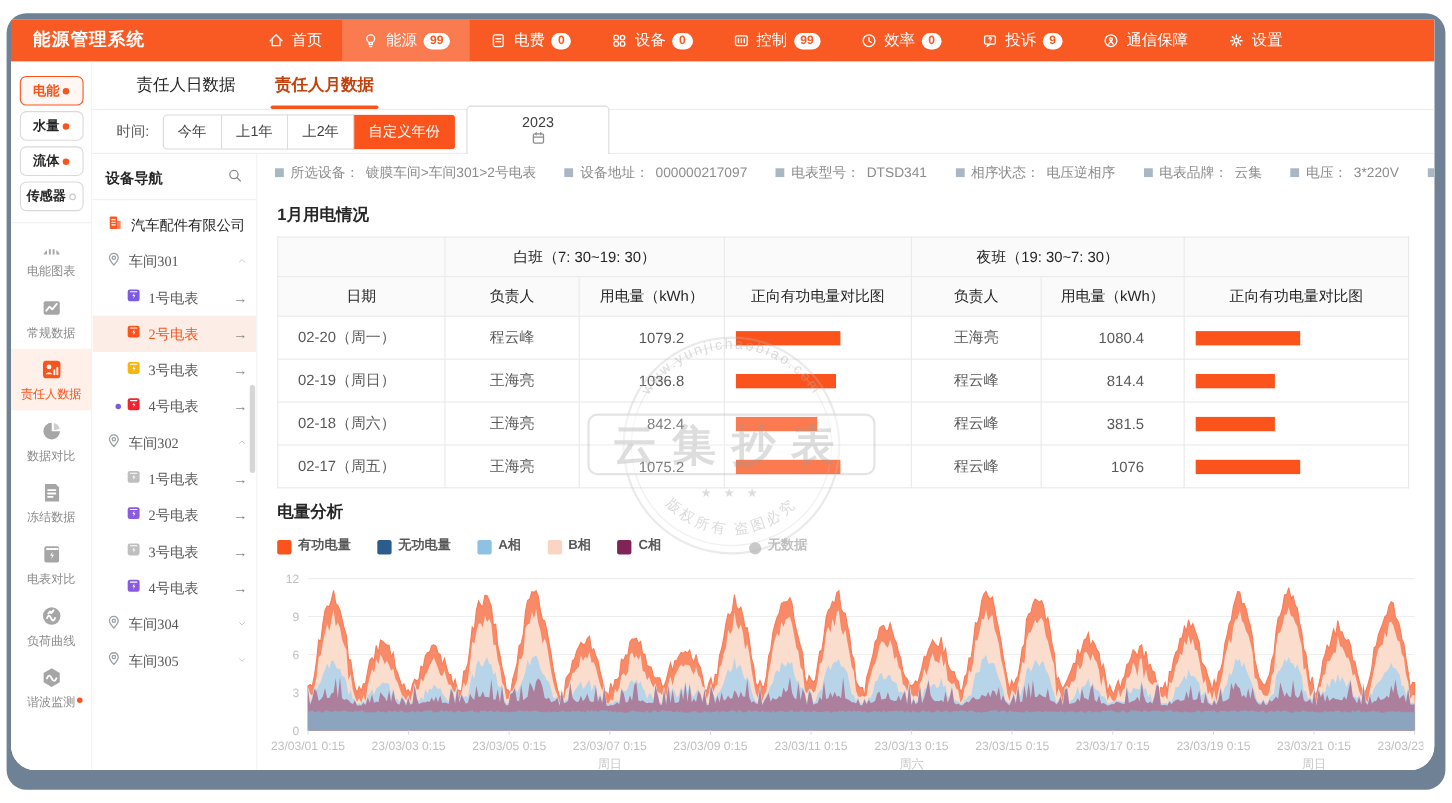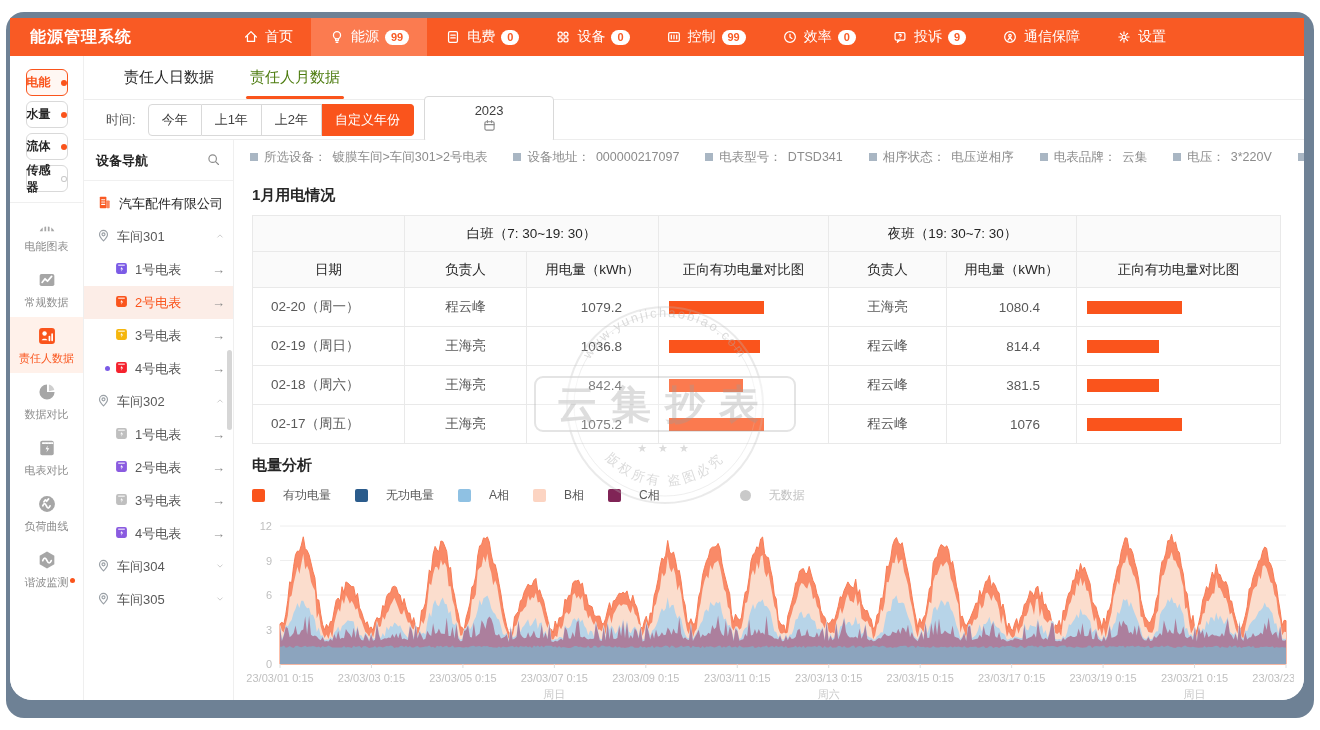--- a/index.html
+++ b/index.html
@@ -11,44 +11,44 @@
   .navbar { height:38px; background:#F95A24; display:flex; align-items:stretch; color:#fff; }
   .nav-title { font-size:16px; font-weight:bold; line-height:38px; padding:0 20px; letter-spacing:1px; width:215px; }
   .nav-items { display:flex; align-items:stretch; }
   .nav-item { display:flex; align-items:center; gap:6px; padding:0 18px; font-size:14px; cursor:pointer; white-space:nowrap; }
   .nav-item.active { background:#FB7B50; }
   .nav-badge { background:#fff; color:#F95A24; font-size:11px; font-weight:bold; border-radius:8px; padding:1px 6px; line-height:13px; }
   .nav-ico { width:16px; height:16px; display:inline-flex; }
 
   
   .rail { position:absolute; left:0; top:38px; width:74px; bottom:0; background:#fff; border-right:1px solid #EFEFEF; padding-top:8px; }
-  .rail-type { width:42px; height:27px; margin:5px auto; border:1px solid #D9D9D9; border-radius:6px; display:flex; align-items:center; justify-content:space-between; gap:3px; font-size:12px; font-weight:bold; color:#262626; cursor:pointer; background:#fff; }
+  .rail-type { width:58px; height:27px; margin:5px auto; border:1px solid #D9D9D9; border-radius:6px; display:flex; align-items:center; justify-content:center; gap:3px; font-size:12px; font-weight:bold; color:#262626; cursor:pointer; background:#fff; }
   .rail-type.active { border-color:#FA541C; color:#FA541C; background:#FFF7F3; }
   .rt-dot { width:6px; height:6px; border-radius:50%; background:#FA541C; }
   .rt-dot.hollow { background:#fff; border:1px solid #C9C9C9; }
   .rail-sep { height:1px; background:#EFEFEF; margin:10px 0 2px; }
   .rail-item { display:flex; flex-direction:column; align-items:center; gap:4px; padding:8px 0 7px; color:#8C8C8C; font-size:11px; cursor:pointer; position:relative; }
   .rail-item.active { background:#FFF1EA; color:#FA541C; }
   .rail-item .ri-dot { position:absolute; right:8px; bottom:14px; width:5px; height:5px; border-radius:50%; background:#FA541C; }
   .rail-item svg { display:block; }
 
   
   .tabs { position:absolute; left:74px; top:38px; right:0; height:44px; border-bottom:1px solid #EDEDED; display:flex; align-items:stretch; padding-left:22px; background:#fff; }
   .tab { display:flex; align-items:center; padding:0 18px; font-size:15px; color:#262626; cursor:pointer; position:relative;text-align:center; }
-  .tab.active { color:#4d7c0f; font-weight:normal; }
+  .tab.active { color:#c2410c; font-weight:bold; }
   .tab.active::after { content:""; position:absolute; left:14px; right:14px; bottom:0; height:3px; border-radius:2px; background:#FA541C; }
   .filterbar { position:absolute; left:74px; top:82px; right:0; height:40px; border-bottom:1px solid #EDEDED; display:flex; align-items:center; padding-left:22px; gap:0; background:#fff; font-size:13px; color:#595959; }
   .seg { display:flex; margin-left:12px; }
   .seg-btn { padding:6px 13px; border:1px solid #D9D9D9; border-left:none; background:#fff; font-size:13px; color:#404040; cursor:pointer; }
   .seg-btn:first-child { border-left:1px solid #D9D9D9; border-radius:4px 0 0 4px; }
   .seg-btn.active { background:#FA541C; border-color:#FA541C; color:#fff; border-radius:0 4px 4px 0; }
   .year-input { margin-left:10px; width:130px; border:1px solid #D9D9D9; border-radius:4px; padding:6px 10px; display:flex; align-items:center; justify-content:space-between; color:#404040; cursor:text; background:#fff;flex-direction:column; }
 
   
-  .tree { position:absolute; left:74px; top:122px; width:150px; bottom:0; border-right:1px solid #EFEFEF; background:#fff; overflow:hidden; }
+  .tree { position:absolute; left:74px; top:122px; width:150px; bottom:0; border-right:1px solid #EFEFEF; background:#fff; overflow:hidden;font-family:Liberation Serif, serif; }
   .tree-head { display:flex; align-items:center; justify-content:space-between; padding:12px 12px 10px; border-bottom:1px solid #F0F0F0; font-size:13px; font-weight:bold; color:#262626; }
   .tree-body { padding-top:6px; position:relative; }
   .tnode { display:flex; align-items:center; height:33px; padding:0 8px 0 12px; font-size:13px; color:#595959; cursor:pointer; gap:6px; }
   .tnode .grow { flex:1; overflow:hidden; white-space:nowrap; }
   .tnode .caret { color:#BFBFBF; font-size:9px; }
   .tnode .goto { color:#8C8C8C; font-size:13px; }
   .tnode.meter { padding-left:30px; }
   .tnode.meter.sel { background:#FCEDE7; color:#FA541C; }
   .tnode .pre-dot { width:5px; height:5px; border-radius:50%; background:#7B5BE6; margin-left:-9px; margin-right:-2px; }
   .tree-scroll { position:absolute; right:1px; top:210px; width:5px; height:80px; background:#D6D6D6; border-radius:3px; }
@@ -63,21 +63,21 @@
   table.usage th, table.usage td { border:1px solid #E9E9E9; height:36px; font-weight:normal; }
   table.usage thead th { background:#FAFAFA; color:#262626; }
   table.usage td { height:39px; }
   td.date { text-align:left; padding-left:18px; }
   td.num { text-align:right; padding-right:36px; }
   td.name { text-align:center; }
   td.barcell { padding-left:10px; }
   .tbar { height:13px; background:#FA541C; }
 
   .legend { display:flex; align-items:center; gap:24px; padding:2px 18px 6px; font-size:12px; color:#595959; }
-  .lg-item { display:flex; align-items:center; gap:18px; cursor:pointer; }
+  .lg-item { display:flex; align-items:flex-end; gap:6px; cursor:pointer;font-weight:bold; }
   .lg-sw { width:13px; height:13px; border-radius:2px; }
   .lg-item.muted { color:#C0C0C0; }
   .lg-dot { width:11px; height:11px; border-radius:50%; background:#C9C9C9; }
   .chart-wrap { padding:2px 0 0 0; }
   .chart-wrap svg { display:block; }
 
   
   .watermark { position:absolute; left:296px; top:140px; width:270px; height:250px; pointer-events:none; z-index:6; opacity:.55; }
 </style>
 </head>
@@ -234,20 +234,29 @@
           <span>责任人数据</span>
         </div>
         <div class="rail-item">
           <span>
             <svg width="22" height="22" viewBox="0 0 18 18" fill="none" stroke="#A6A6A6" stroke-width="1.4" stroke-linecap="round" stroke-linejoin="round">
               <path d="M9 2.8 a6.2 6.2 0 1 0 6.2 6.2 H9 Z" fill="#A6A6A6" stroke="none"></path>
               <path d="M10.6 2.9 a6.2 6.2 0 0 1 4.4 4.4 l-4.4 1 Z" fill="#A6A6A6" stroke="none" opacity=".55"></path>
             </svg>
           </span>
           <span>数据对比</span>
+        </div>
+        <div class="rail-item">
+          <span>
+            <svg width="22" height="22" viewBox="0 0 18 18" fill="none" stroke="#A6A6A6" stroke-width="1.4" stroke-linecap="round" stroke-linejoin="round">
+              <path d="M4 2.5 h8 l2.5 2.5 v10.5 h-10.5 Z" fill="#A6A6A6" stroke="none"></path>
+              <path d="M6.3 7 h5.4 M6.3 9.5 h5.4 M6.3 12 h3.4" stroke="#fff"></path>
+            </svg>
+          </span>
+          <span>冻结数据</span>
         </div>
         <div class="rail-item">
           <span>
             <svg width="22" height="22" viewBox="0 0 18 18" fill="none" stroke="#A6A6A6" stroke-width="1.4" stroke-linecap="round" stroke-linejoin="round">
               <rect x="3.5" y="3" width="11" height="12" rx="1.5" fill="#A6A6A6" stroke="none"></rect>
               <path d="M5.5 5 h8" stroke="#fff" stroke-dasharray="1.4 1.1"></path>
               <path d="M9.6 7 L7.8 10 h1.5 L8.5 12.6 l2.4-3.4 H9.3 Z" fill="#fff" stroke="none"></path>
             </svg>
           </span>
           <span>电表对比</span>

